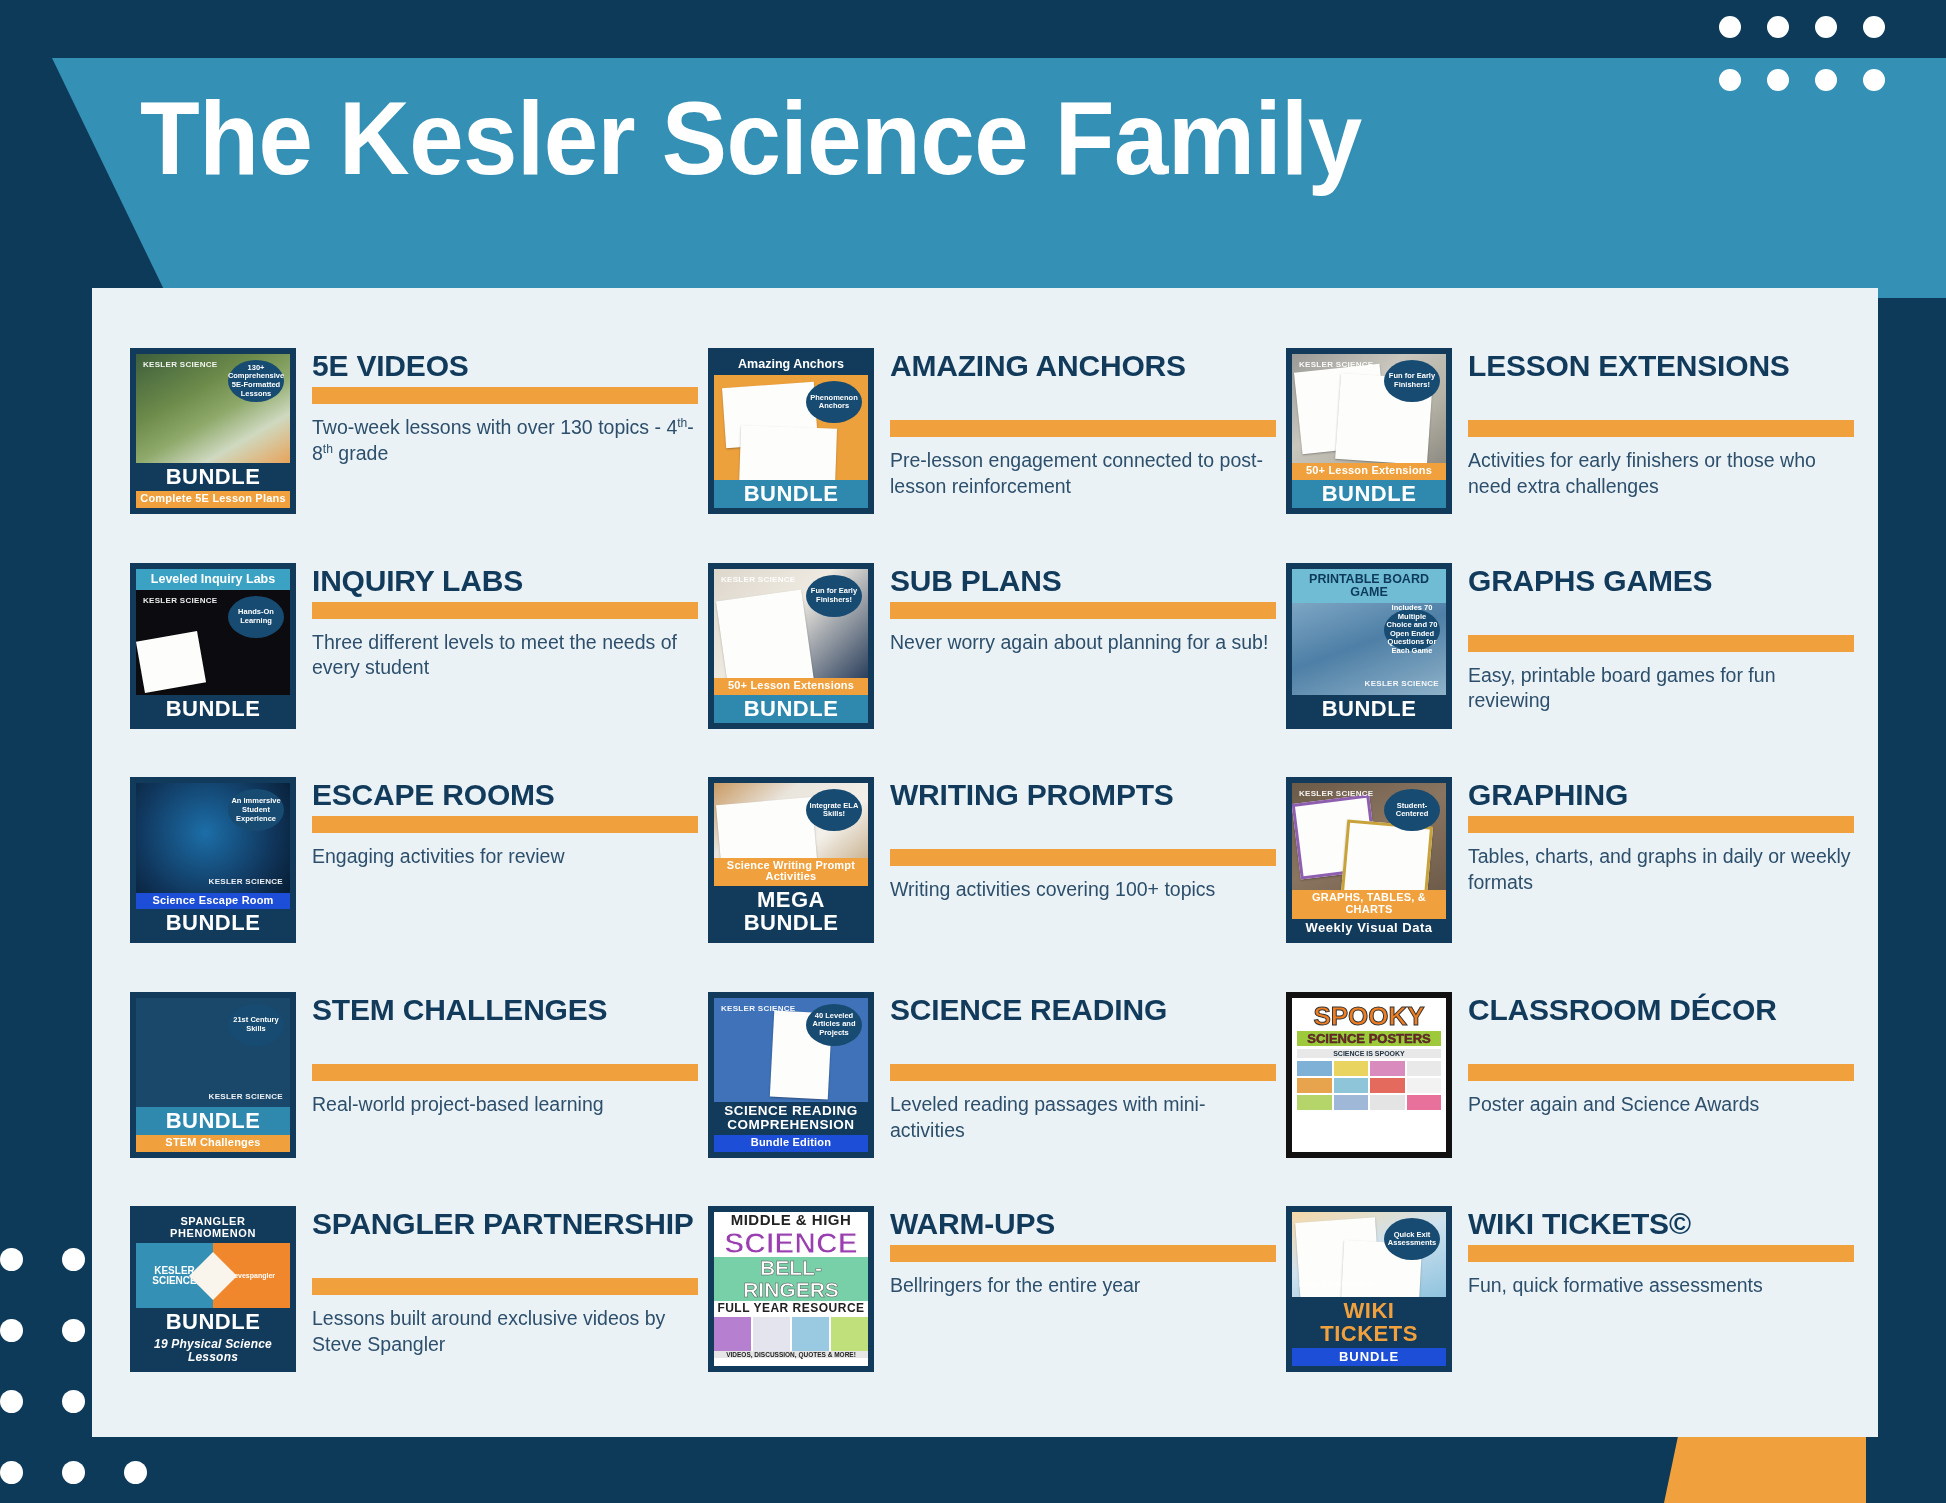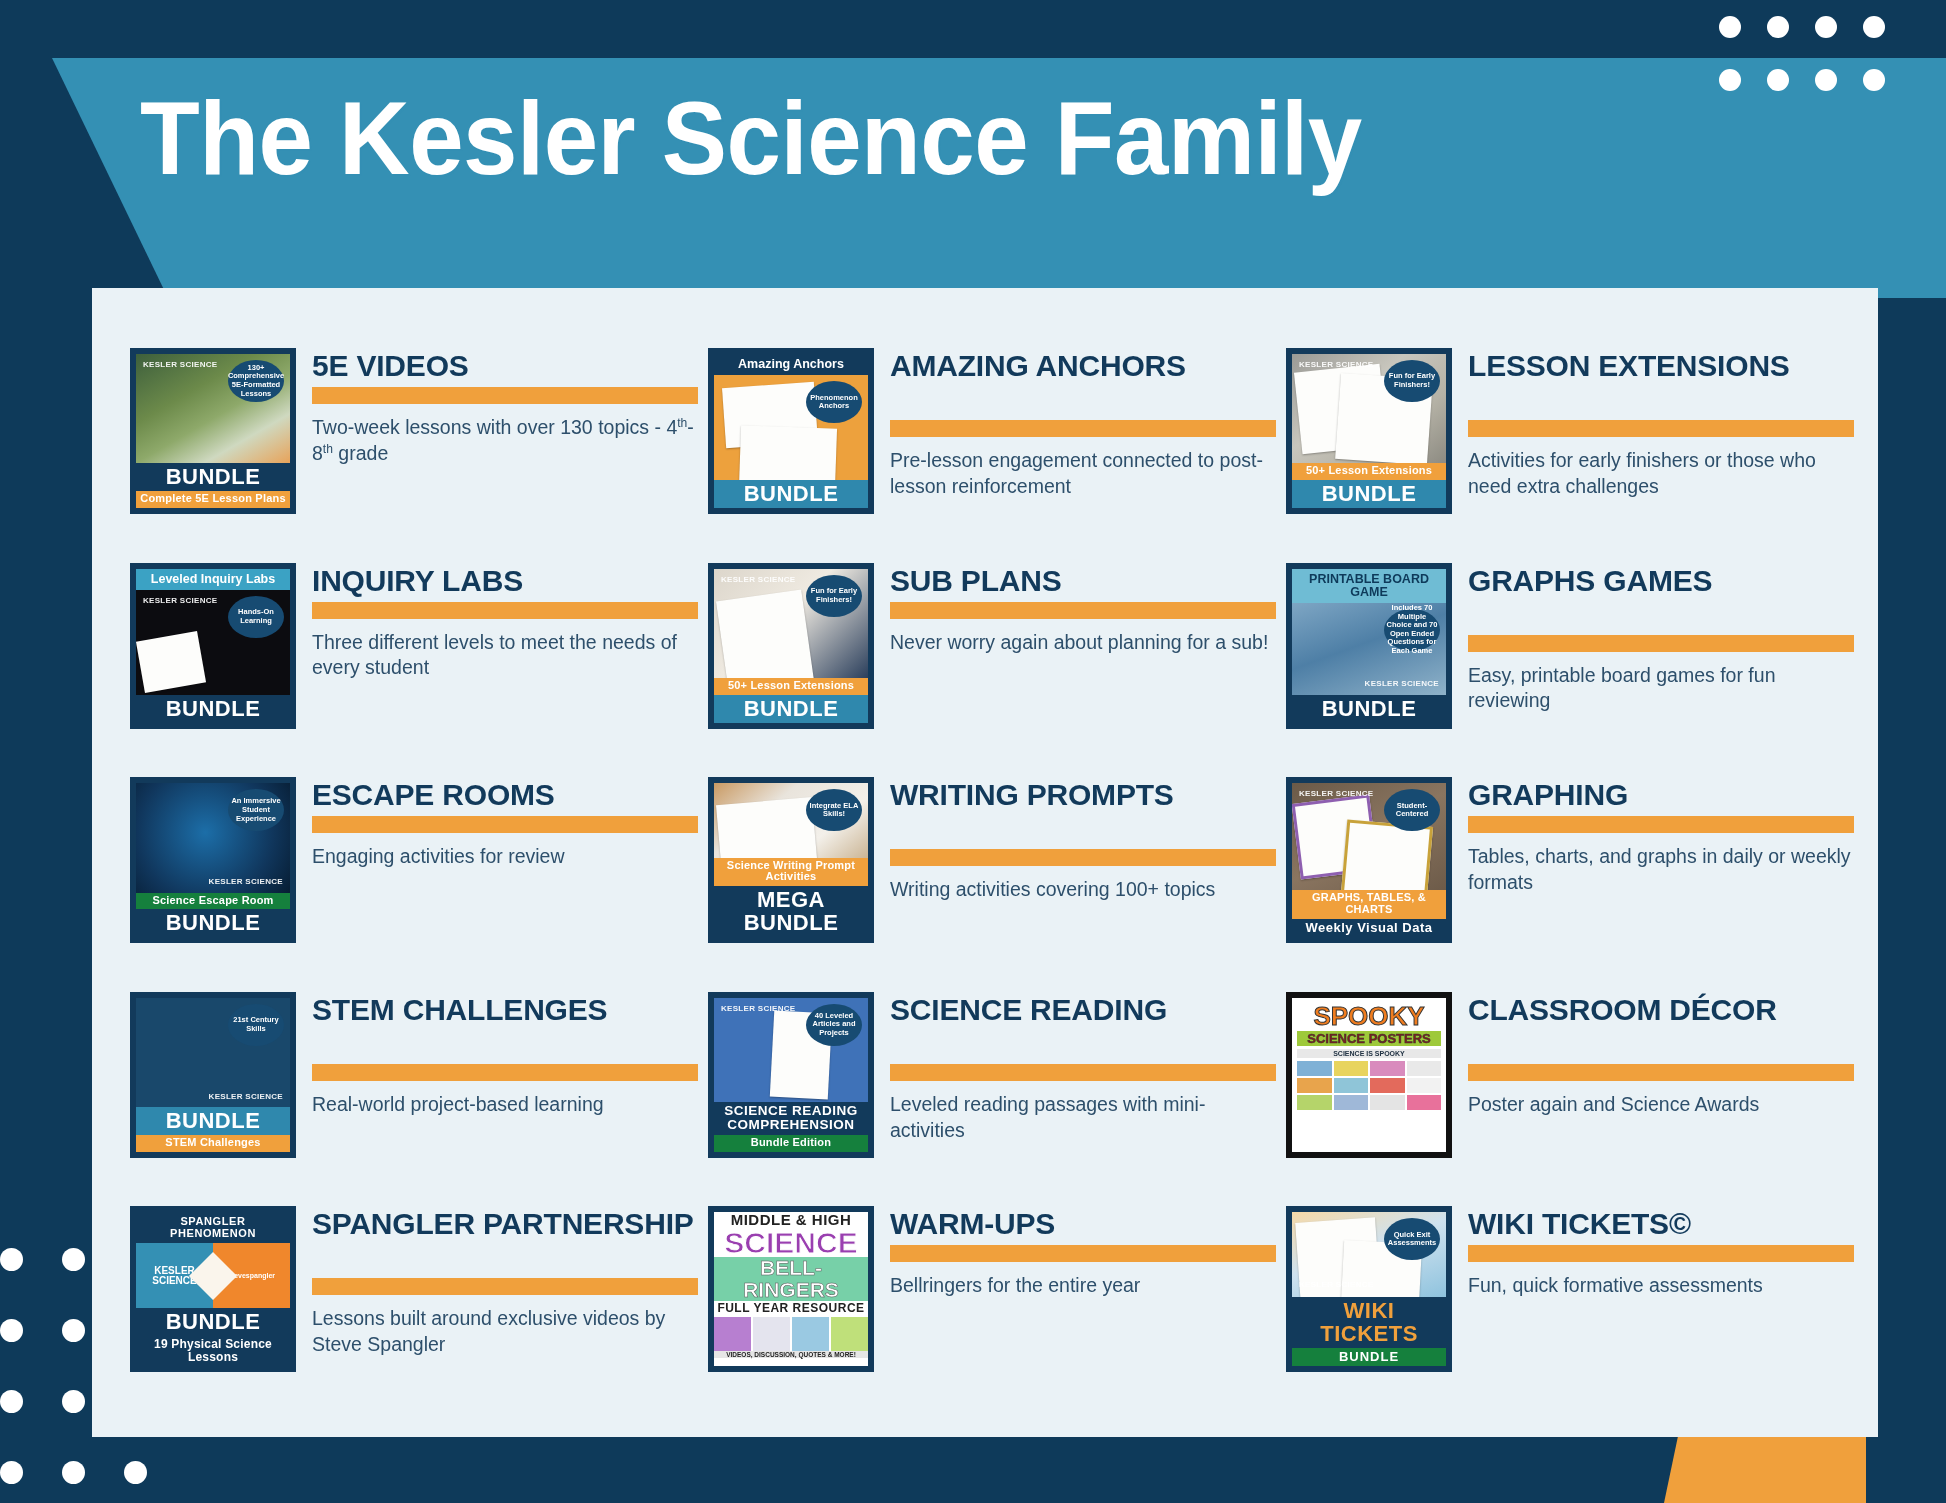--- a/index.html
+++ b/index.html
@@ -124,21 +124,21 @@
   }
   .cap-bundle.teal { background: #2f88ad; }
   .cap-sub {
     background: #f0a03c;
     font-size: 11px;
     font-weight: 600;
     padding: 2px 0 3px;
     letter-spacing: 0.2px;
   }
   .cap-sub.navy { background: #123a5b; }
-  .cap-sub.teal { background: #15803d; }
+  .cap-sub.teal { background: #1d4ed8; }
   .cap-top {
     background: #123a5b;
     font-size: 12.5px;
     font-weight: 700;
     padding: 4px 0 4px;
   }
   .cap-top.teal { background: #3ba2c4; color:#fff; font-weight:700; }
   .cap-top.lightteal { background: #6fbcd4; color:#0e3a5a; }
 
   .badge {
@@ -470,21 +470,21 @@
 
       <div class="item t2">
         <div class="thumb">
           <div class="cap cap-top" style="font-size:11px;letter-spacing:0.6px;">SPANGLER PHENOMENON</div>
           <div class="art a-spangler" style="display:flex;">
             <div style="flex:1;background:#3490b4;display:flex;align-items:center;justify-content:center;color:#fff;font-size:10px;font-weight:700;line-height:1;text-align:center;">KESLER SCIENCE</div>
             <div style="flex:1;background:#f0872c;display:flex;align-items:center;justify-content:center;color:#fff;font-size:7px;font-weight:700;text-align:center;">stevespangler</div>
             <div style="position:absolute;left:50%;top:50%;width:34px;height:34px;margin:-17px 0 0 -17px;background:#faf5ec;transform:rotate(45deg);"></div>
           </div>
           <div class="cap cap-bundle">BUNDLE</div>
-          <div class="cap cap-sub navy" style="font-size:12px;">19 Physical Science Lessons</div>
+          <div class="cap cap-sub navy" style="font-size:12px;font-style:italic;">19 Physical Science Lessons</div>
         </div>
         <div class="txt">
           <div class="ttl">SPANGLER PARTNERSHIP</div>
           <div class="rule"></div>
           <div class="desc">Lessons built around exclusive videos by Steve Spangler</div>
         </div>
       </div>
 
       <div class="item t1">
         <div class="thumb" style="border-color:#123a5b;background:#fff;">

